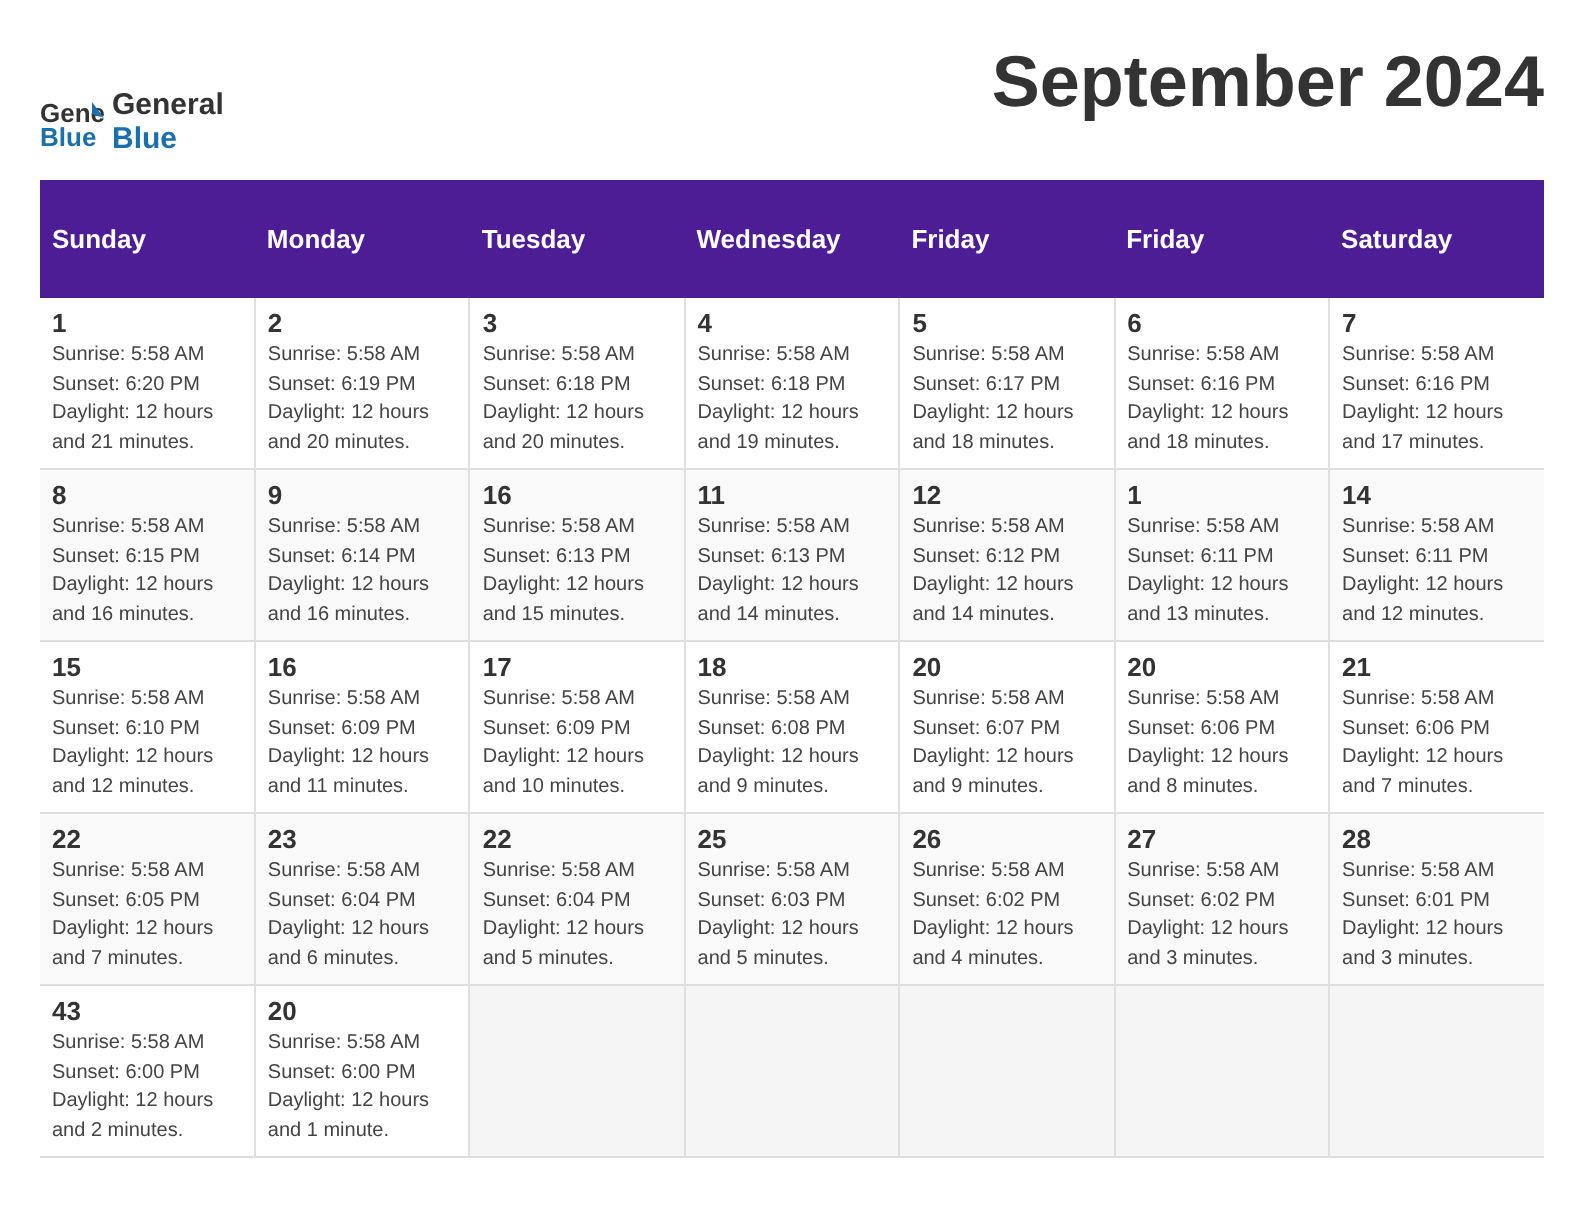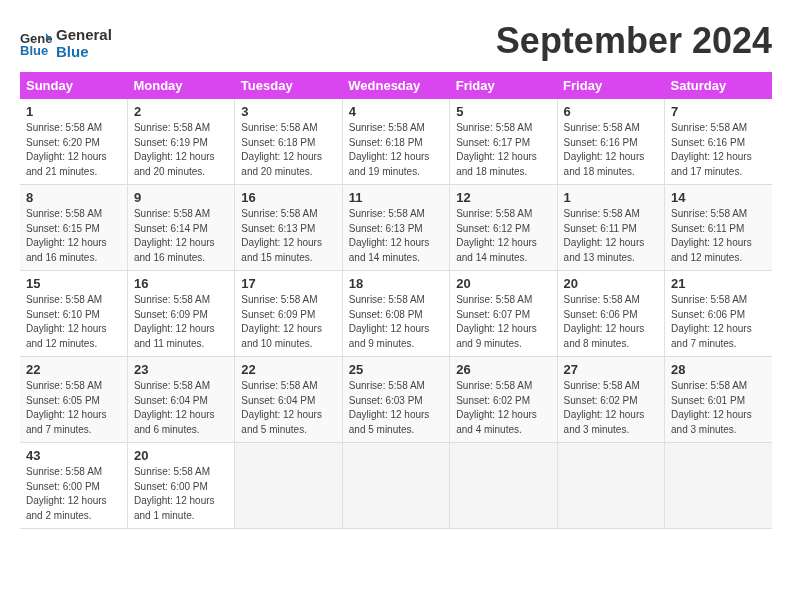--- a/index.html
+++ b/index.html
@@ -15,21 +15,21 @@
       align-items: center;
       margin-bottom: 4px;
     }
     .logo-icon {
       width: 32px;
       height: 28px;
       margin-right: 4px;
     }
     .title-section {
       text-align: left;
-      margin-bottom: 2px;
+      margin-bottom: 20px;
     }
     .month-title {
       font-size: 36px;
       font-weight: bold;
       color: #333;
     }
     .location-title {
       font-size: 16px;
       color: #555;
     }
@@ -38,24 +38,24 @@
       justify-content: space-between;
       align-items: flex-end;
       margin-bottom: 8px;
     }
     table {
       width: 100%;
       border-collapse: collapse;
       font-size: 10.5px;
     }
     thead th {
-      background-color: #d946ef;
+      background-color: #4c1d95;
       color: #fff;
       text-align: left;
-      padding: 6px 6px;
+      padding: 22px 6px;
       font-size: 13px;
       font-weight: bold;
     }
     tbody tr {
       border-bottom: 1px solid #ddd;
     }
     tbody td {
       vertical-align: top;
       padding: 5px 6px;
       width: 14.28%;

